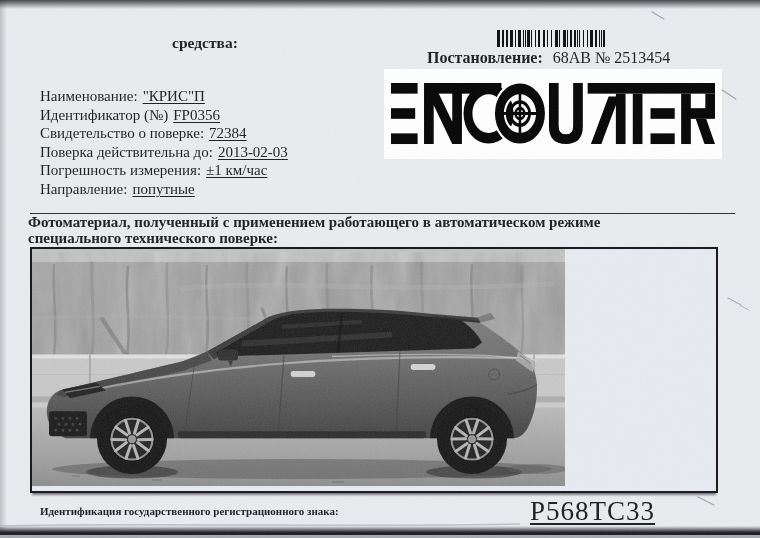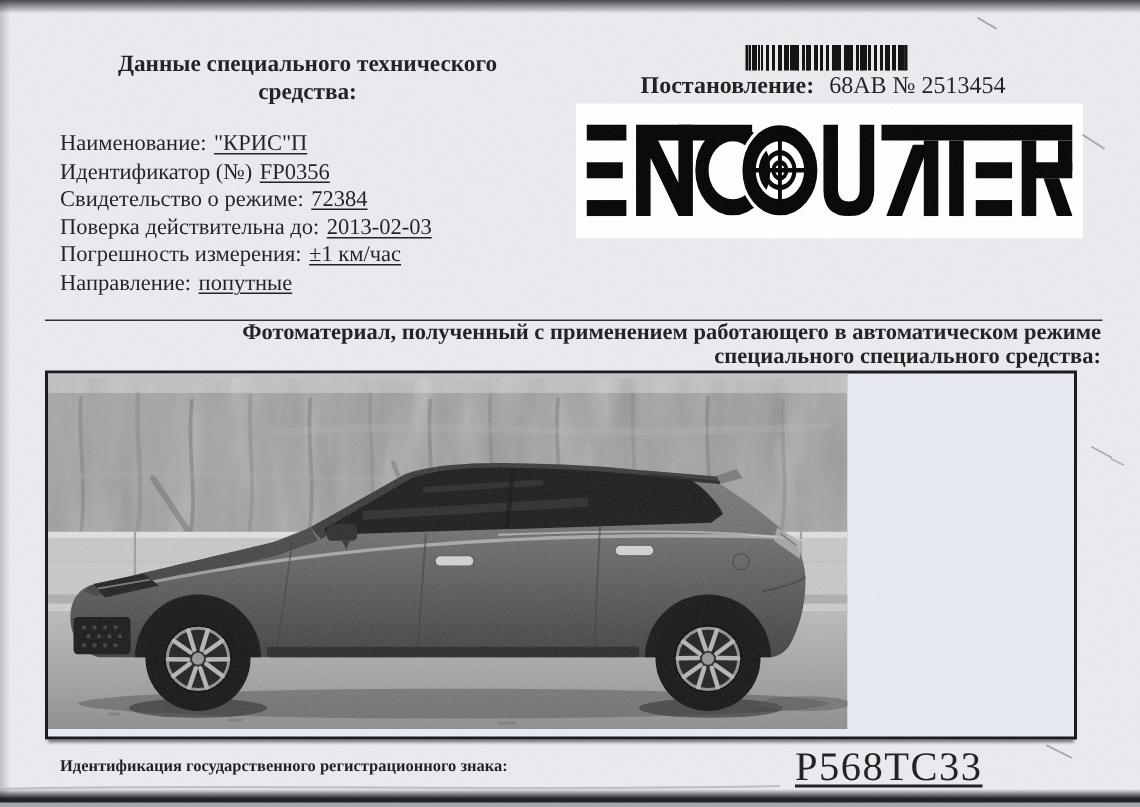--- a/index.html
+++ b/index.html
@@ -23,61 +23,60 @@
   .res-num{margin-left:6px;}
   .barcode{position:absolute;left:497px;top:30px;width:104px;height:17px;
         border-left:2px solid #101010;border-right:2px solid #101010;
         background-image:
           repeating-linear-gradient(90deg,#101010 0 1.5px,transparent 1.5px 4px),
           repeating-linear-gradient(90deg,#101010 0 1px,transparent 1px 6.5px),
           repeating-linear-gradient(90deg,transparent 0 2.5px,#101010 2.5px 4.5px,transparent 4.5px 9px);}
   .logo-box{position:absolute;left:384px;top:69px;width:338px;height:90px;background:#ffffff;
         display:flex;align-items:center;justify-content:center;}
   .divider{position:absolute;left:30px;top:213px;width:705px;border-top:1.6px solid #2e3036;}
-  .caption{position:absolute;left:28px;top:214px;width:706px;text-align:right;
+  .caption{position:absolute;left:28px;top:214px;width:706px;text-align:left;
         font-weight:bold;font-size:15px;line-height:16.2px;}
   .caption span{display:block;}
   .photo-box{position:absolute;left:30px;top:247px;width:684px;height:242px;
         border:2px solid #17171c;background:#e7eaf2;
         box-shadow:0 4px 2px -2px rgba(30,30,36,.55);}
   .photo-box svg.car-photo{position:absolute;left:0;top:0;}
   .plate-label{position:absolute;left:40px;top:505px;font-weight:bold;font-size:11px;}
   .plate-value{position:absolute;left:530px;top:496px;font-size:27px;letter-spacing:1px;
         text-decoration:underline;text-decoration-thickness:1.5px;text-underline-offset:3px;}
   .overlay{position:absolute;left:0;top:0;pointer-events:none;}
 </style>
 </head>
 <body>
 
 <div class="page">
 
   <div class="edge-top"></div>
   <div class="edge-left"></div>
 
   <div class="doc-title">
-    <span>Данные специального технического</span>
     <span>средства:</span>
   </div>
 
   <div class="barcode"></div>
 
   <div class="resolution">
     <span class="res-label">Постановление:</span>
     <span class="res-num">68АВ № 2513454</span>
   </div>
 
   <div class="fields">
     <div>
       <span>Наименование:</span><span class="fvalue">"КРИС"П</span>
     </div>
     <div>
       <span>Идентификатор (№)</span><span class="fvalue">FP0356</span>
     </div>
     <div>
-      <span>Свидетельство о режиме:</span><span class="fvalue">72384</span>
+      <span>Свидетельство о поверке:</span><span class="fvalue">72384</span>
     </div>
     <div>
       <span>Поверка действительна до:</span><span class="fvalue">2013-02-03</span>
     </div>
     <div>
       <span>Погрешность измерения:</span><span class="fvalue">±1 км/час</span>
     </div>
     <div>
       <span>Направление:</span><span class="fvalue">попутные</span>
     </div>
@@ -127,21 +126,21 @@
         <rect x="366" y="26" width="36" height="11"></rect>
         <polygon points="378,37 391,37 402,63 389,63"></polygon>
       </g>
     </svg>
   </div>
 
   <div class="divider"></div>
 
   <div class="caption">
     <span>Фотоматериал, полученный с применением работающего в автоматическом режиме</span>
-    <span>специального специального средства:</span>
+    <span>специального технического поверке:</span>
   </div>
 
   <div class="photo-box">
     <svg class="car-photo" width="533" height="237" viewBox="0 0 533 238" preserveAspectRatio="none">
       <defs>
         <linearGradient id="bodyGrad" gradientUnits="userSpaceOnUse" x1="0" y1="60" x2="0" y2="192">
           <stop offset="0" stop-color="#7d7d7d"></stop>
             <stop offset="0.35" stop-color="#6f6f6f"></stop>
           <stop offset="0.7" stop-color="#555555"></stop>
             <stop offset="1" stop-color="#3e3e3e"></stop>

